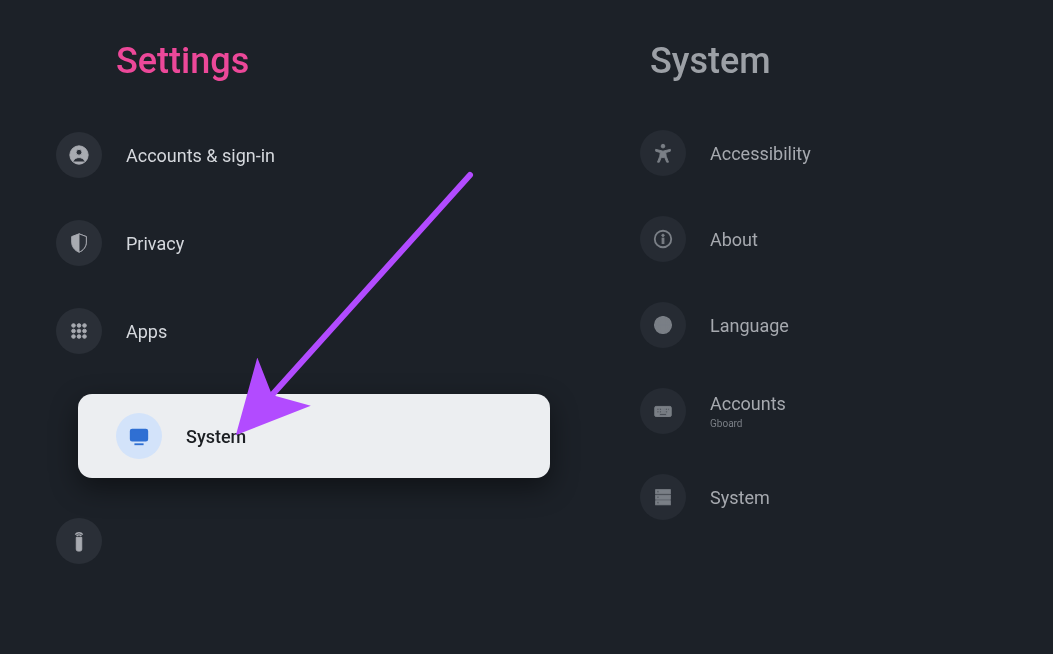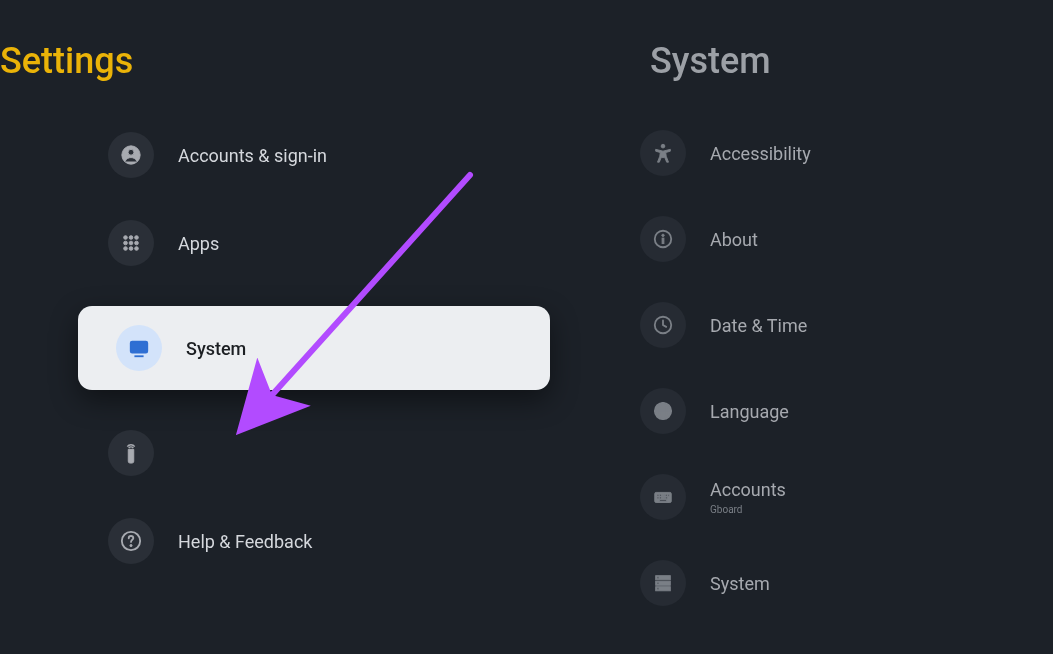--- a/index.html
+++ b/index.html
@@ -25,40 +25,41 @@
   }
   .right-col {
     flex: 1;
     padding: 40px 0 0 0;
     display: flex;
     flex-direction: column;
   }
   .page-title {
     font-size: 36px;
     font-weight: 500;
-    color: #eab308;
+    color: #ec4899;
+    margin-left: 116px;
     margin-bottom: 48px;
   }
   .right-title {
     font-size: 36px;
     font-weight: 500;
     color: #9ca0a6;
     margin-left: 10px;
     margin-bottom: 48px;
   }
   .menu {
     display: flex;
     flex-direction: column;
     gap: 38px;
   }
   .menu-item {
     display: flex;
     align-items: center;
     height: 50px;
-    padding-left: 108px;
+    padding-left: 56px;
     cursor: pointer;
   }
   .menu-item .icon-circle {
     width: 46px;
     height: 46px;
     border-radius: 50%;
     background: #2a2f37;
     display: flex;
     align-items: center;
     justify-content: center;
@@ -156,20 +157,29 @@
         <span class="icon-circle">
           <svg viewBox="0 0 24 24">
               <circle cx="12" cy="12" r="10" fill="#a8abb1"></circle>
               <circle cx="12" cy="9" r="3.2" fill="#2a2f37"></circle>
               <path d="M5.5 19c1.4-3 4-4.2 6.5-4.2s5.1 1.2 6.5 4.2" fill="#2a2f37"></path>
             </svg>
         </span>
         <span class="label">Accounts &amp; sign-in</span>
       </div>
 
+      <div class="menu-item">
+        <span class="icon-circle">
+          <svg viewBox="0 0 24 24">
+              <path d="M12 2l8 3v6c0 5-3.4 9.4-8 11-4.6-1.6-8-6-8-11V5l8-3z" fill="#a8abb1"></path>
+              <path d="M12 2v20c4.6-1.6 8-6 8-11V5l-8-3z" fill="#2a2f37"></path>
+            </svg>
+        </span>
+        <span class="label">Privacy</span>
+      </div>
 
       <div class="menu-item">
         <span class="icon-circle">
           <svg viewBox="0 0 24 24" fill="#a8abb1">
               <circle cx="6" cy="6" r="2"></circle>
               <circle cx="12" cy="6" r="2"></circle>
               <circle cx="18" cy="6" r="2"></circle>
               <circle cx="6" cy="12" r="2"></circle>
               <circle cx="12" cy="12" r="2"></circle>
               <circle cx="18" cy="12" r="2"></circle>
@@ -194,30 +204,20 @@
       <div class="menu-item">
         <span class="icon-circle">
           <svg viewBox="0 0 24 24" fill="#a8abb1">
               <path d="M9 8h6v13a2 2 0 0 1-2 2h-2a2 2 0 0 1-2-2V8z"></path>
               <path d="M8 5c1-1.5 2.5-2 4-2s3 .5 4 2" fill="none" stroke="#a8abb1" stroke-width="1.6"></path>
               <path d="M9.5 6.5c.7-.9 1.6-1.2 2.5-1.2s1.8.3 2.5 1.2" fill="none" stroke="#a8abb1" stroke-width="1.6"></path>
             </svg>
         </span>
       </div>
 
-      <div class="menu-item">
-        <span class="icon-circle">
-          <svg viewBox="0 0 24 24">
-              <circle cx="12" cy="12" r="10" fill="none" stroke="#a8abb1" stroke-width="2"></circle>
-              <path d="M9.5 9a2.5 2.5 0 0 1 5 0c0 1.5-2.5 2-2.5 4" fill="none" stroke="#a8abb1" stroke-width="2" stroke-linecap="round"></path>
-              <circle cx="12" cy="17" r="1.2" fill="#a8abb1"></circle>
-            </svg>
-        </span>
-        <span class="label">Help &amp; Feedback</span>
-      </div>
 
     </div>
   </div>
 
   <div class="right-col">
     <h1 class="right-title">System</h1>
     <div class="right-list">
 
       <div class="right-item">
         <span class="icon-circle">
@@ -237,31 +237,20 @@
               <circle cx="12" cy="12" r="9" fill="none" stroke="#7a7f86" stroke-width="2"></circle>
               <circle cx="12" cy="8" r="1.3" fill="#7a7f86"></circle>
               <rect x="11" y="11" width="2" height="6" fill="#7a7f86"></rect>
             </svg>
         </span>
         <div class="labels">
             <span class="label">About</span>
           </div>
       </div>
 
-      <div class="right-item">
-        <span class="icon-circle">
-          <svg viewBox="0 0 24 24">
-              <circle cx="12" cy="12" r="9" fill="none" stroke="#7a7f86" stroke-width="2"></circle>
-              <path d="M12 7v5l3.5 2" fill="none" stroke="#7a7f86" stroke-width="2" stroke-linecap="round"></path>
-            </svg>
-        </span>
-        <div class="labels">
-            <span class="label">Date &amp; Time</span>
-          </div>
-      </div>
 
       <div class="right-item">
         <span class="icon-circle">
           <svg viewBox="0 0 24 24" fill="none" stroke="#7a7f86" stroke-width="1.8">
               <circle cx="12" cy="12" r="9"></circle>
               <ellipse cx="12" cy="12" rx="4" ry="9"></ellipse>
               <line x1="3" y1="12" x2="21" y2="12"></line>
             </svg>
         </span>
         <div class="labels">

